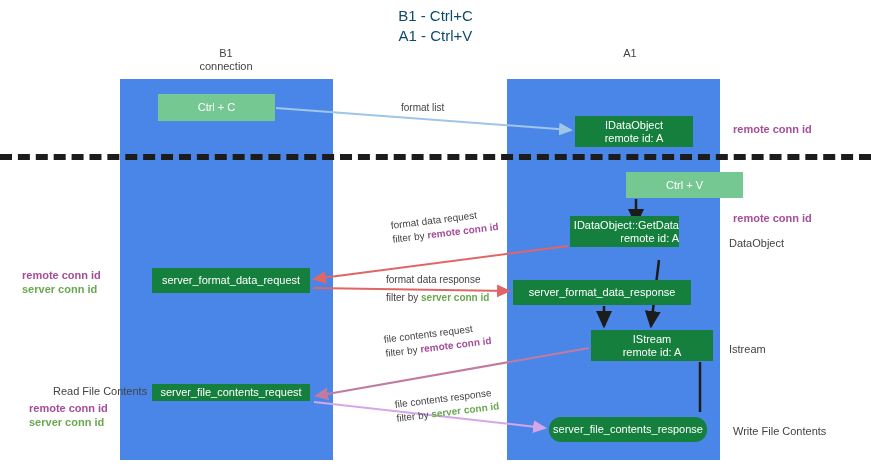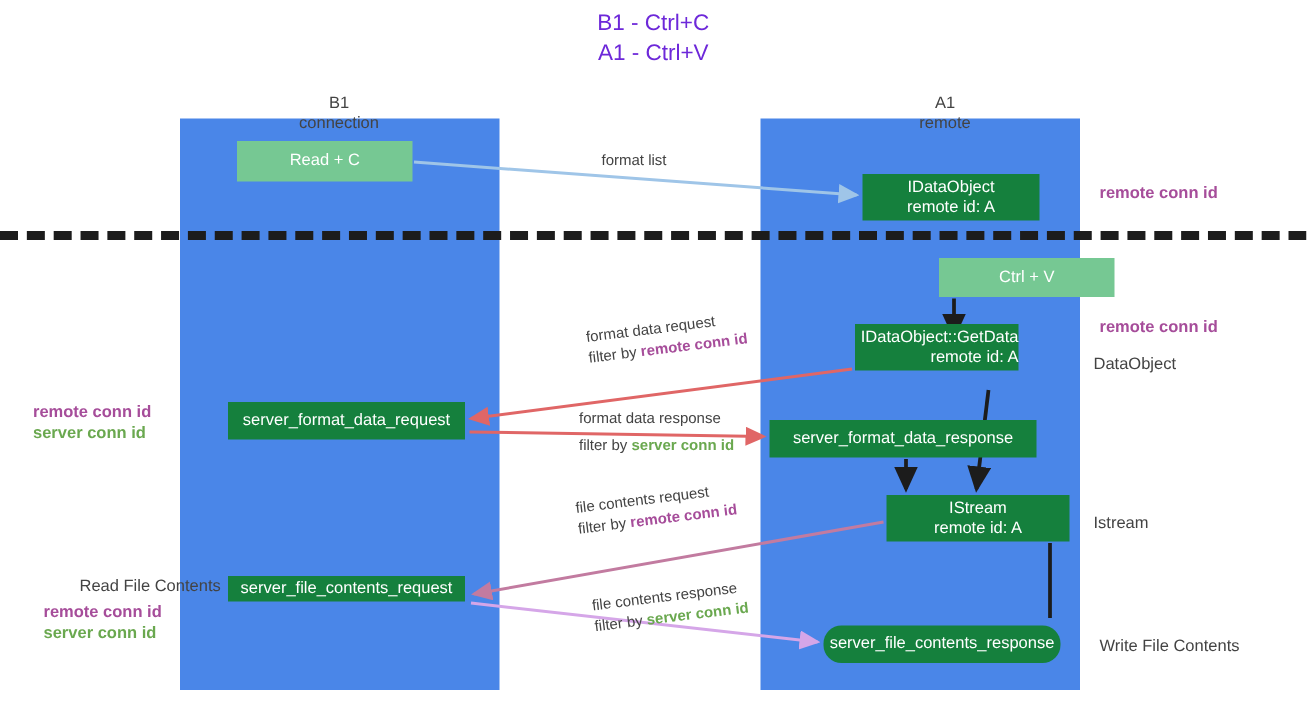--- a/index.html
+++ b/index.html
@@ -20,27 +20,27 @@
   #label-layer{z-index:4;}
 
   
   .lane{position:absolute;background:#4a86e8;}
   #lane-b1{left:120px;top:79px;width:213px;height:381px;}
   #lane-a1{left:507px;top:79px;width:213px;height:381px;}
 
   
   .title{
     position:absolute;left:0;top:6px;width:871px;
-    text-align:center;color:#6d28d9;font-size:15px;line-height:20px;
+    text-align:center;color:#0c4a6e;font-size:15px;line-height:20px;
   }
 
   
   .col-head{
     position:absolute;text-align:center;color:#434343;
-    font-size:11px;line-height:13px;width:160px;margin-top:16px;
+    font-size:11px;line-height:13px;width:160px;
   }
   #head-b1{left:146px;top:47px;}
   #head-a1{left:550px;top:47px;}
 
   
   .node{
     position:absolute;box-sizing:border-box;
     display:flex;flex-direction:column;align-items:center;justify-content:center;
     color:#ffffff;font-size:11px;line-height:13px;text-align:center;
   }
@@ -140,21 +140,21 @@
     <path d="M314,402 L545,428" stroke="#d5a6e8" stroke-width="2" fill="none" marker-end="url(#ah-violet)"></path>
 
     <path d="M700,362 L700,412" stroke="#1c1c1c" stroke-width="2.5" fill="none"></path>
   </svg>
 
   <div id="divider"></div>
 
   <div class="layer" id="box-layer">
 
     <div class="node green" id="n-ctrlc">
-      <span>Read + C</span>
+      <span>Ctrl + C</span>
     </div>
 
     <div class="node orange" id="n-idataobj">
       <span>IDataObject</span>
       <span>remote id: A</span>
     </div>
 
     <div class="node green" id="n-ctrlv">
       <span>Ctrl + V</span>
     </div>
@@ -193,21 +193,20 @@
       <div>A1 - Ctrl+V</div>
     </div>
 
     <div class="col-head" id="head-b1">
       <div>B1</div>
       <div>connection</div>
     </div>
 
     <div class="col-head" id="head-a1">
       <div>A1</div>
-      <div>remote</div>
     </div>
 
     <div class="side purple" id="s-remote1">remote conn id</div>
     <div class="side purple" id="s-remote2">remote conn id</div>
     <div class="side plain" id="s-dataobject">DataObject</div>
     <div class="side plain" id="s-istream">Istream</div>
     <div class="side plain" id="s-writefc">Write File Contents</div>
 
     <div class="side" id="s-left-mid">
       <div class="purple">remote conn id</div>

